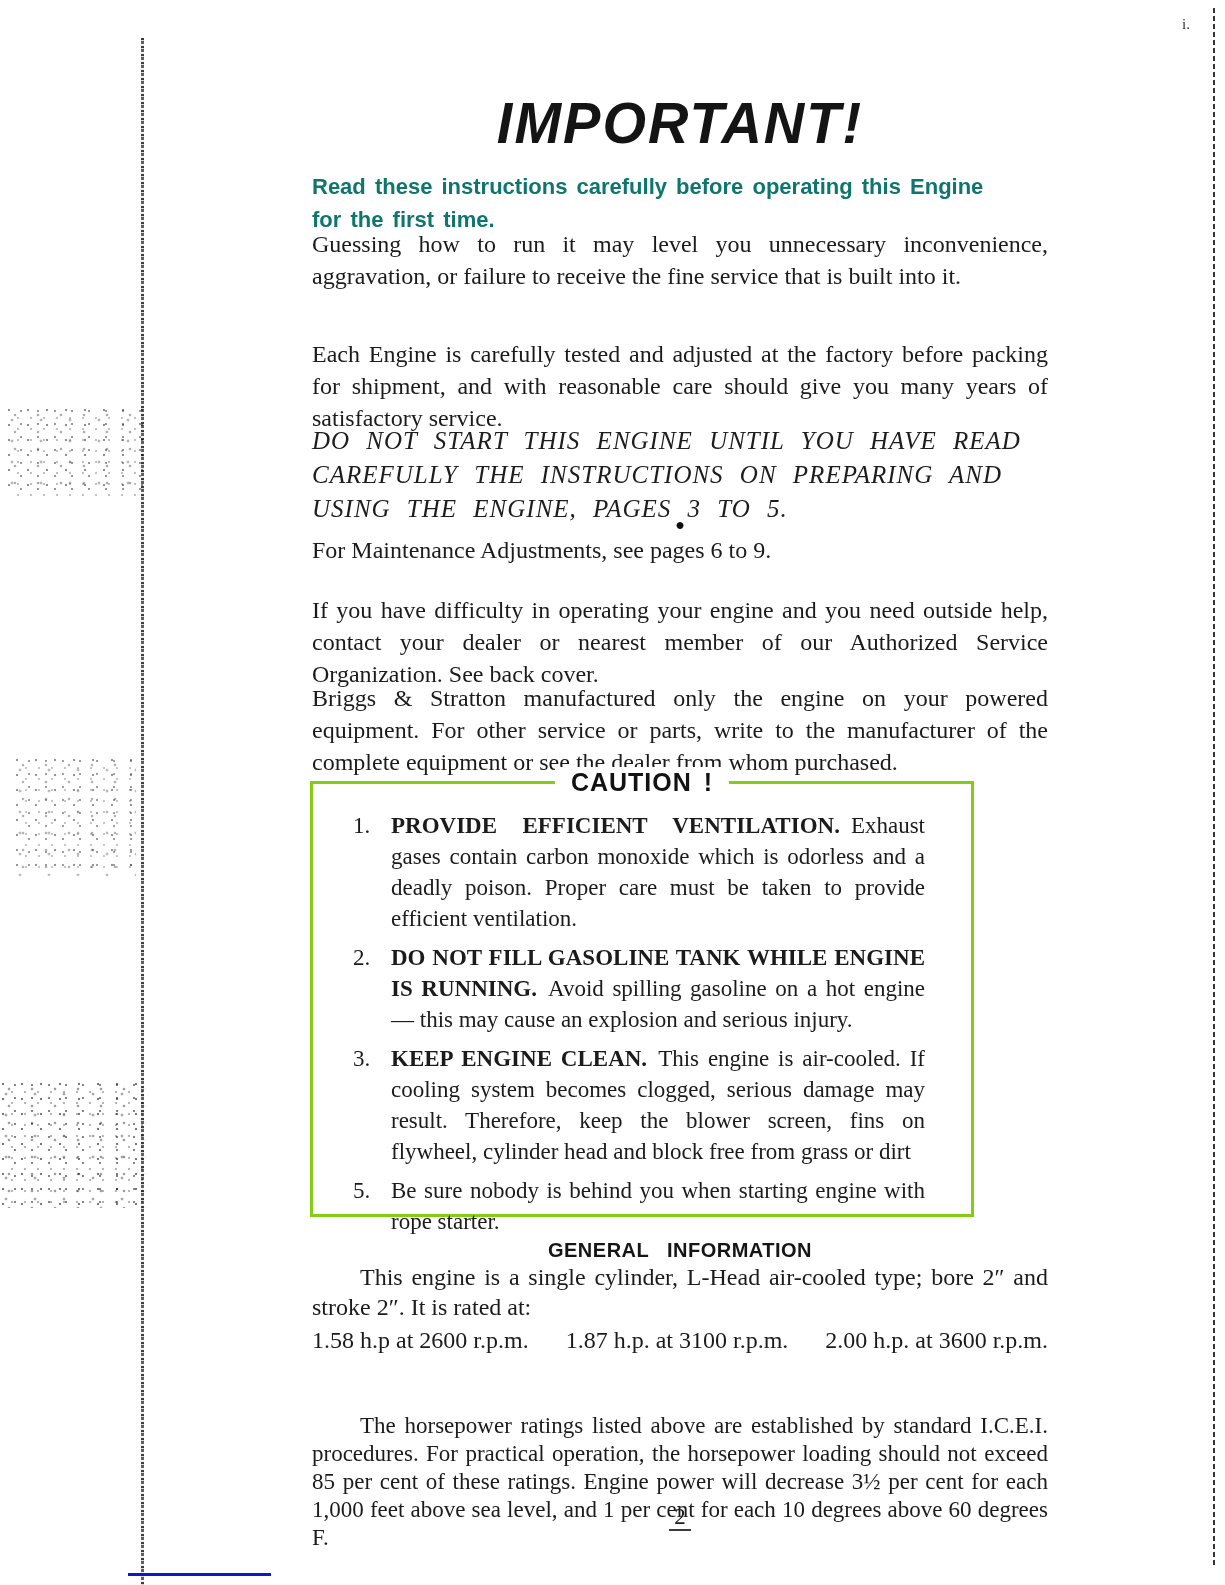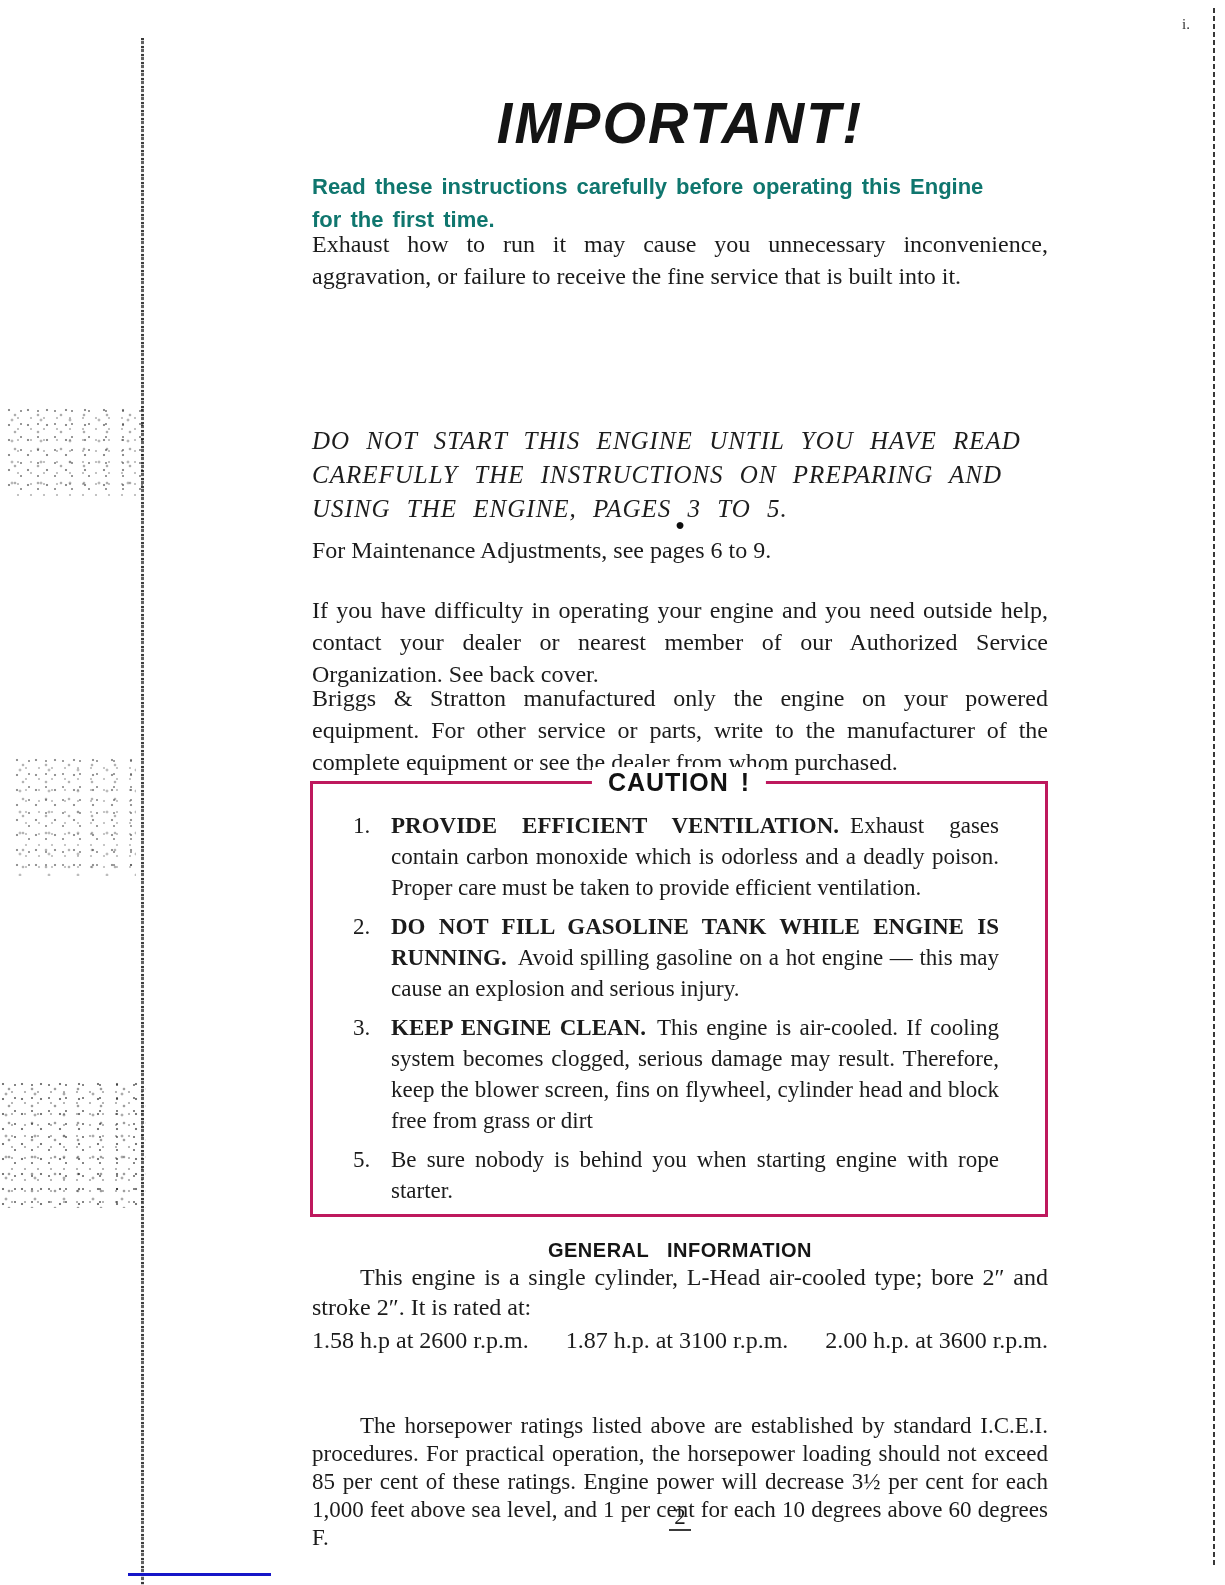--- a/index.html
+++ b/index.html
@@ -51,23 +51,23 @@
     font-style:italic;
     font-size:25px;line-height:34px;
     word-spacing:9px;letter-spacing:1px;
     white-space:pre-line;
     color:#1d1d1d;
   }
   .bullet-row{top:516px;text-align:center;font-size:16px;color:#0d0d0d;}
 
   
   .caution-box{
-    position:absolute;left:310px;top:781px;width:738px;height:436px;
+    position:absolute;left:310px;top:781px;width:664px;height:436px;
     box-sizing:border-box;
-    border:3px solid #be185d;
+    border:3px solid #84cc16;
     padding:26px 46px 14px 40px;
   }
   .caution-title{
     position:absolute;top:-17px;left:50%;transform:translateX(-50%);
     background:#ffffff;
     padding:0 16px;
     font-family:"Liberation Sans",sans-serif;
     font-weight:bold;font-size:25px;line-height:30px;
     letter-spacing:1px;word-spacing:4px;
     color:#121212;
@@ -152,21 +152,22 @@
   <div class="speckle spk-a"></div>
   <div class="speckle spk-b"></div>
   <div class="speckle spk-c"></div>
   <div class="blue-line"></div>
   <div class="corner-mark">i.</div>
 
   <div class="abs title">IMPORTANT!</div>
 
   <div class="abs sans-bold b1">Read these instructions carefully before operating this Engine
 for the first time.</div>
-  <div class="abs serif-p p1">Exhaust how to run it may cause you unnecessary inconvenience, aggravation, or failure to receive the fine service that is built into it.</div>
+  <div class="abs serif-p p1">Guessing how to run it may level you unnecessary inconvenience, aggravation, or failure to receive the fine service that is built into it.</div>
+  <div class="abs serif-p p2">Each Engine is carefully tested and adjusted at the factory before packing for shipment, and with reasonable care should give you many years of satisfactory service.</div>
   <div class="abs warn">DO NOT START THIS ENGINE UNTIL YOU HAVE READ
 CAREFULLY THE INSTRUCTIONS ON PREPARING AND
 USING THE ENGINE, PAGES 3 TO 5.</div>
   <div class="abs bullet-row">●</div>
   <div class="abs serif-p p3">For Maintenance Adjustments, see pages 6 to 9.</div>
   <div class="abs serif-p p4">If you have difficulty in operating your engine and you need outside help, contact your dealer or nearest member of our Authorized Service Organization.  See back cover.</div>
   <div class="abs serif-p p5">Briggs &amp; Stratton manufactured only the engine on your powered equipment.  For other service or parts, write to the manufacturer of the complete equipment or see the dealer from whom purchased.</div>
 
   <div class="caution-box">
     <div class="caution-title">CAUTION !</div>

